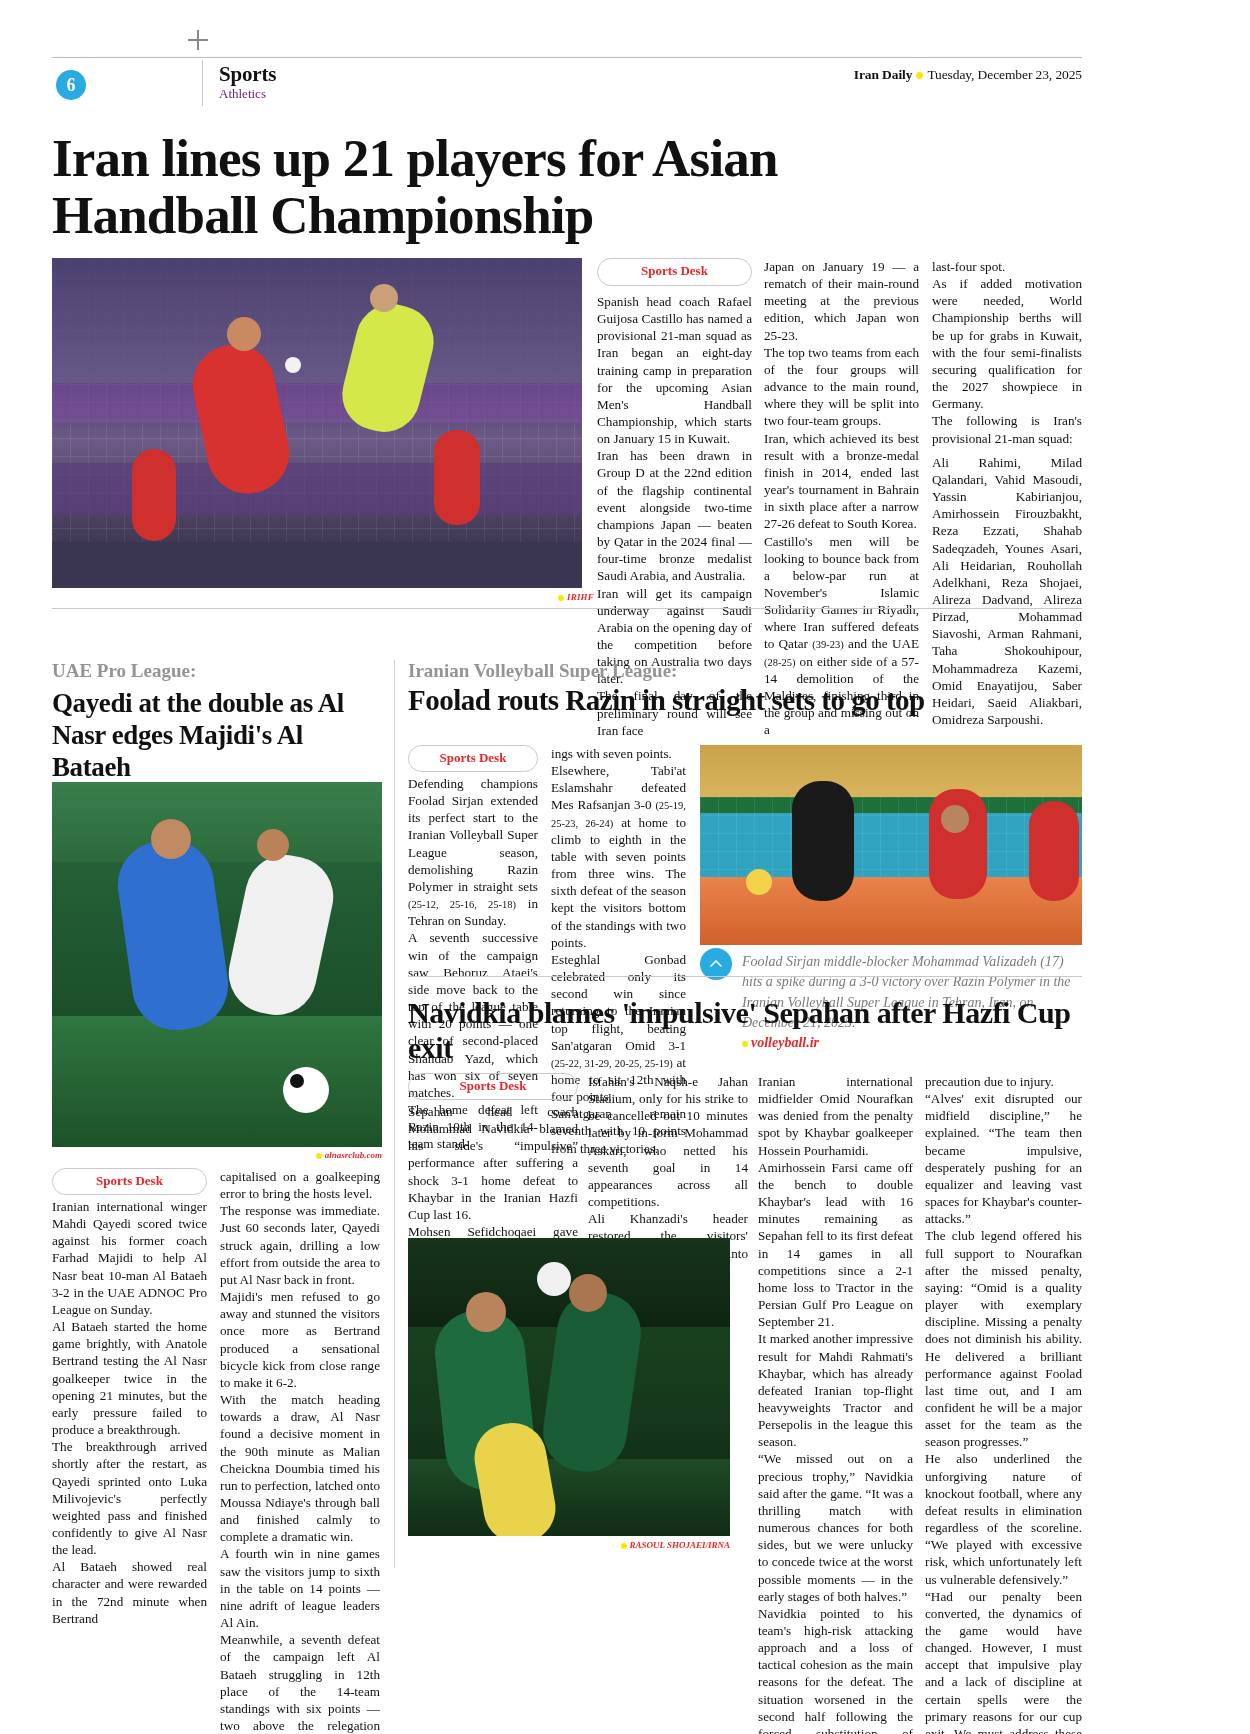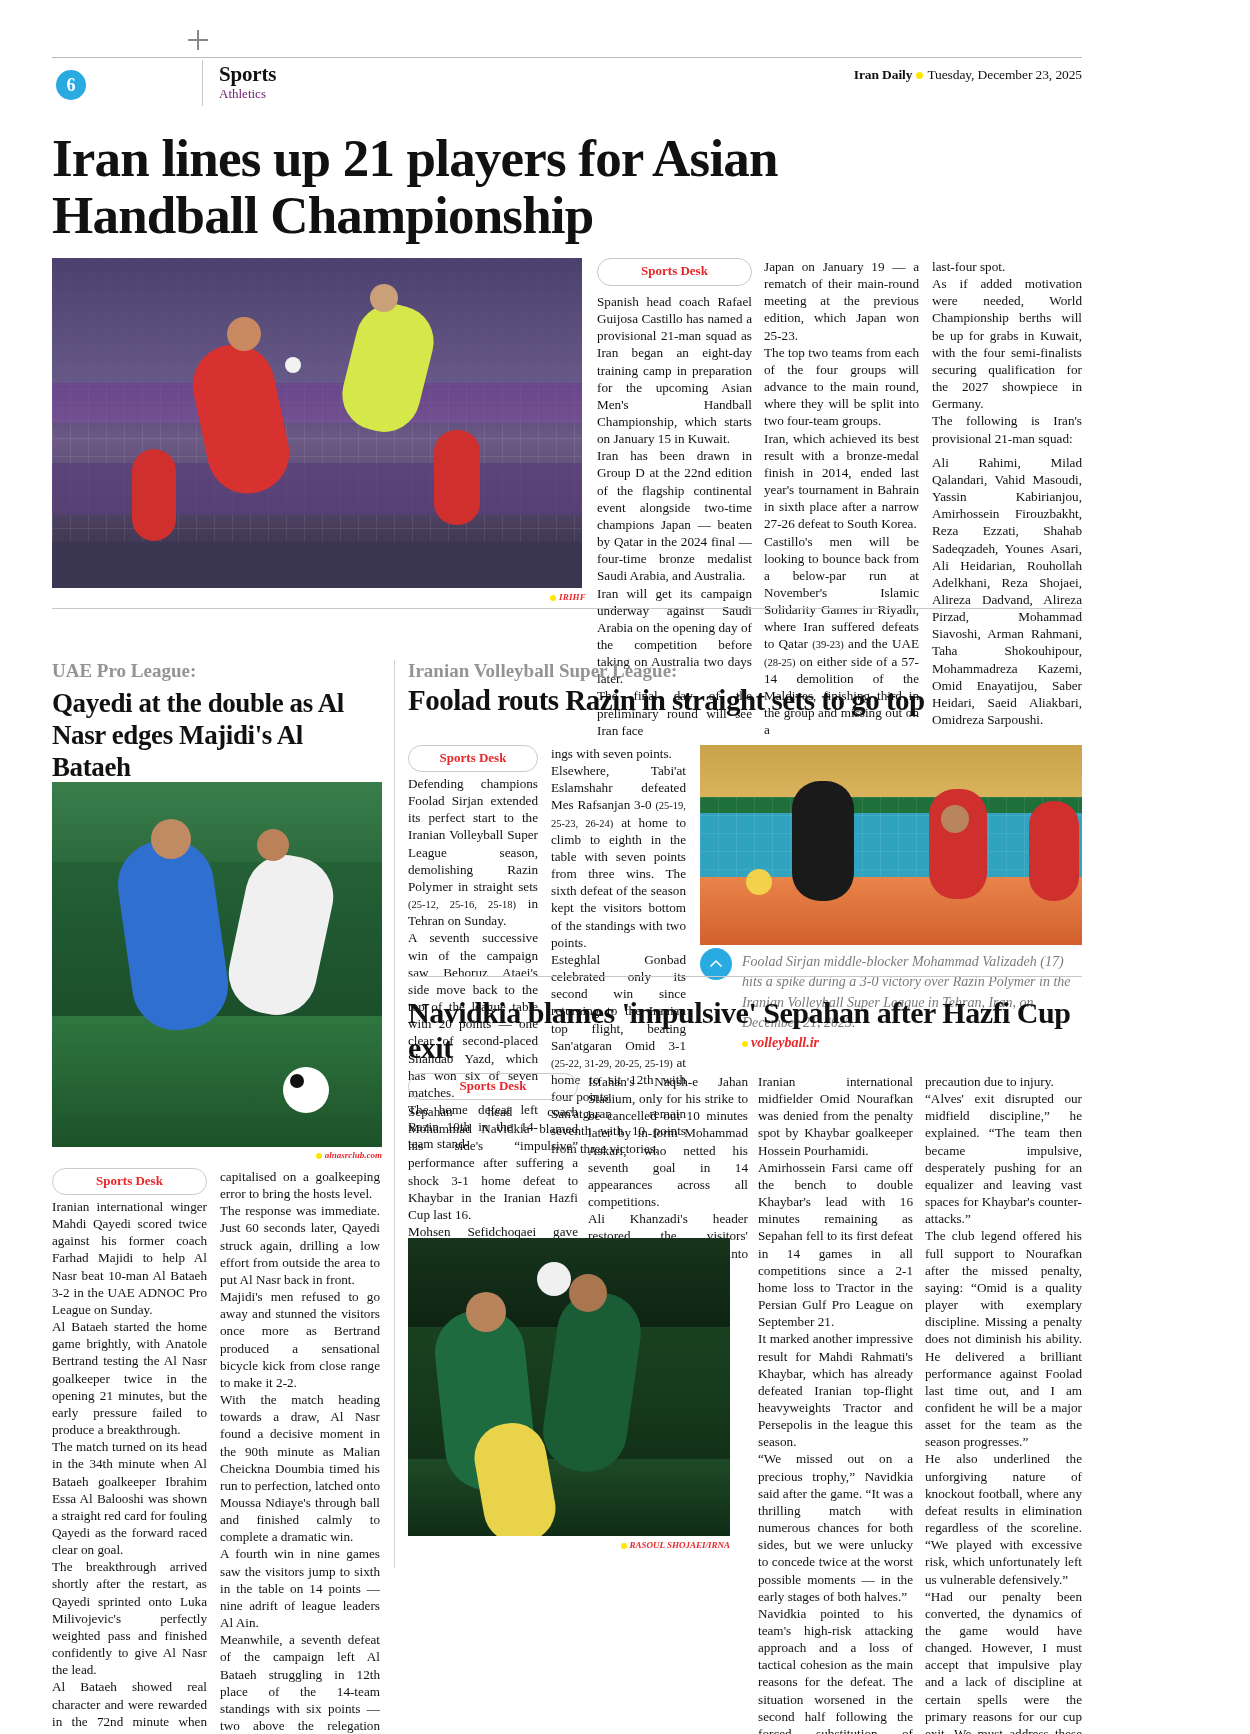--- a/index.html
+++ b/index.html
@@ -54,21 +54,21 @@
     letter-spacing:-0.8px;
   }
 
   
   .lead-block { position:absolute; left:52px; top:258px; width:1030px; }
   .lead-photo {
     position:absolute; left:0; top:0; width:530px; height:330px;
     background:#2b2640; overflow:hidden;
   }
   .lead-credit {
-    position:absolute; left:4px; top:334px; width:530px;
+    position:absolute; left:12px; top:334px; width:530px;
     text-align:right; font-size:9px; font-style:italic; color:#e8272b;
     font-weight:bold; letter-spacing:0.2px;
   }
   .credit-dot {
     display:inline-block; width:6px; height:6px; border-radius:50%;
     background:#ffe600; margin-right:3px; vertical-align:middle;
   }
 
   .deskbadge {
     border:1px solid #c9c9c9; border-radius:20px;
@@ -247,30 +247,29 @@
   <div class="uae-credit">
     <span class="credit-dot"></span><span>alnasrclub.com</span>
   </div>
   <div class="uae-desk">
     <div class="deskbadge">Sports Desk</div>
   </div>
   <div class="uae-c1 col">
     <div>
         <p>Iranian international winger Mahdi Qayedi scored twice against his former coach Farhad Majidi to help Al Nasr beat 10-man Al Bataeh 3-2 in the UAE ADNOC Pro League on Sunday.</p>
         <p>Al Bataeh started the home game brightly, with Anatole Bertrand testing the Al Nasr goalkeeper twice in the opening 21 minutes, but the early pressure failed to produce a breakthrough.</p>
-        <p>The match turned on its head in the 34th minute when Al Bataeh goalkeeper Ibrahim Essa Al Balooshi was shown a straight red card for fouling Qayedi as the forward raced clear on goal.</p>
         <p>The breakthrough arrived shortly after the restart, as Qayedi sprinted onto Luka Milivojevic's perfectly weighted pass and finished confidently to give Al Nasr the lead.</p>
         <p>Al Bataeh showed real character and were rewarded in the 72nd minute when Bertrand</p>
       </div>
   </div>
   <div class="uae-c2 col">
     <div>
         <p>capitalised on a goalkeeping error to bring the hosts level.</p>
         <p>The response was immediate. Just 60 seconds later, Qayedi struck again, drilling a low effort from outside the area to put Al Nasr back in front.</p>
-        <p>Majidi's men refused to go away and stunned the visitors once more as Bertrand produced a sensational bicycle kick from close range to make it 2-2.</p>
+        <p>Majidi's men refused to go away and stunned the visitors once more as Bertrand produced a sensational bicycle kick from close range to make it 6-2.</p>
         <p>With the match heading towards a draw, Al Nasr found a decisive moment in the 90th minute as Malian Cheickna Doumbia timed his run to perfection, latched onto Moussa Ndiaye's through ball and finished calmly to complete a dramatic win.</p>
         <p>A fourth win in nine games saw the visitors jump to sixth in the table on 14 points — nine adrift of league leaders Al Ain.</p>
         <p>Meanwhile, a seventh defeat of the campaign left Al Bataeh struggling in 12th place of the 14-team standings with six points — two above the relegation zone.</p>
       </div>
   </div>
 
   <div class="vrule" style="left:394px; top:660px; height:908px;"></div>
 
   <div class="vb-block">
     <div class="kicker">Iranian Volleyball Super League:</div>

